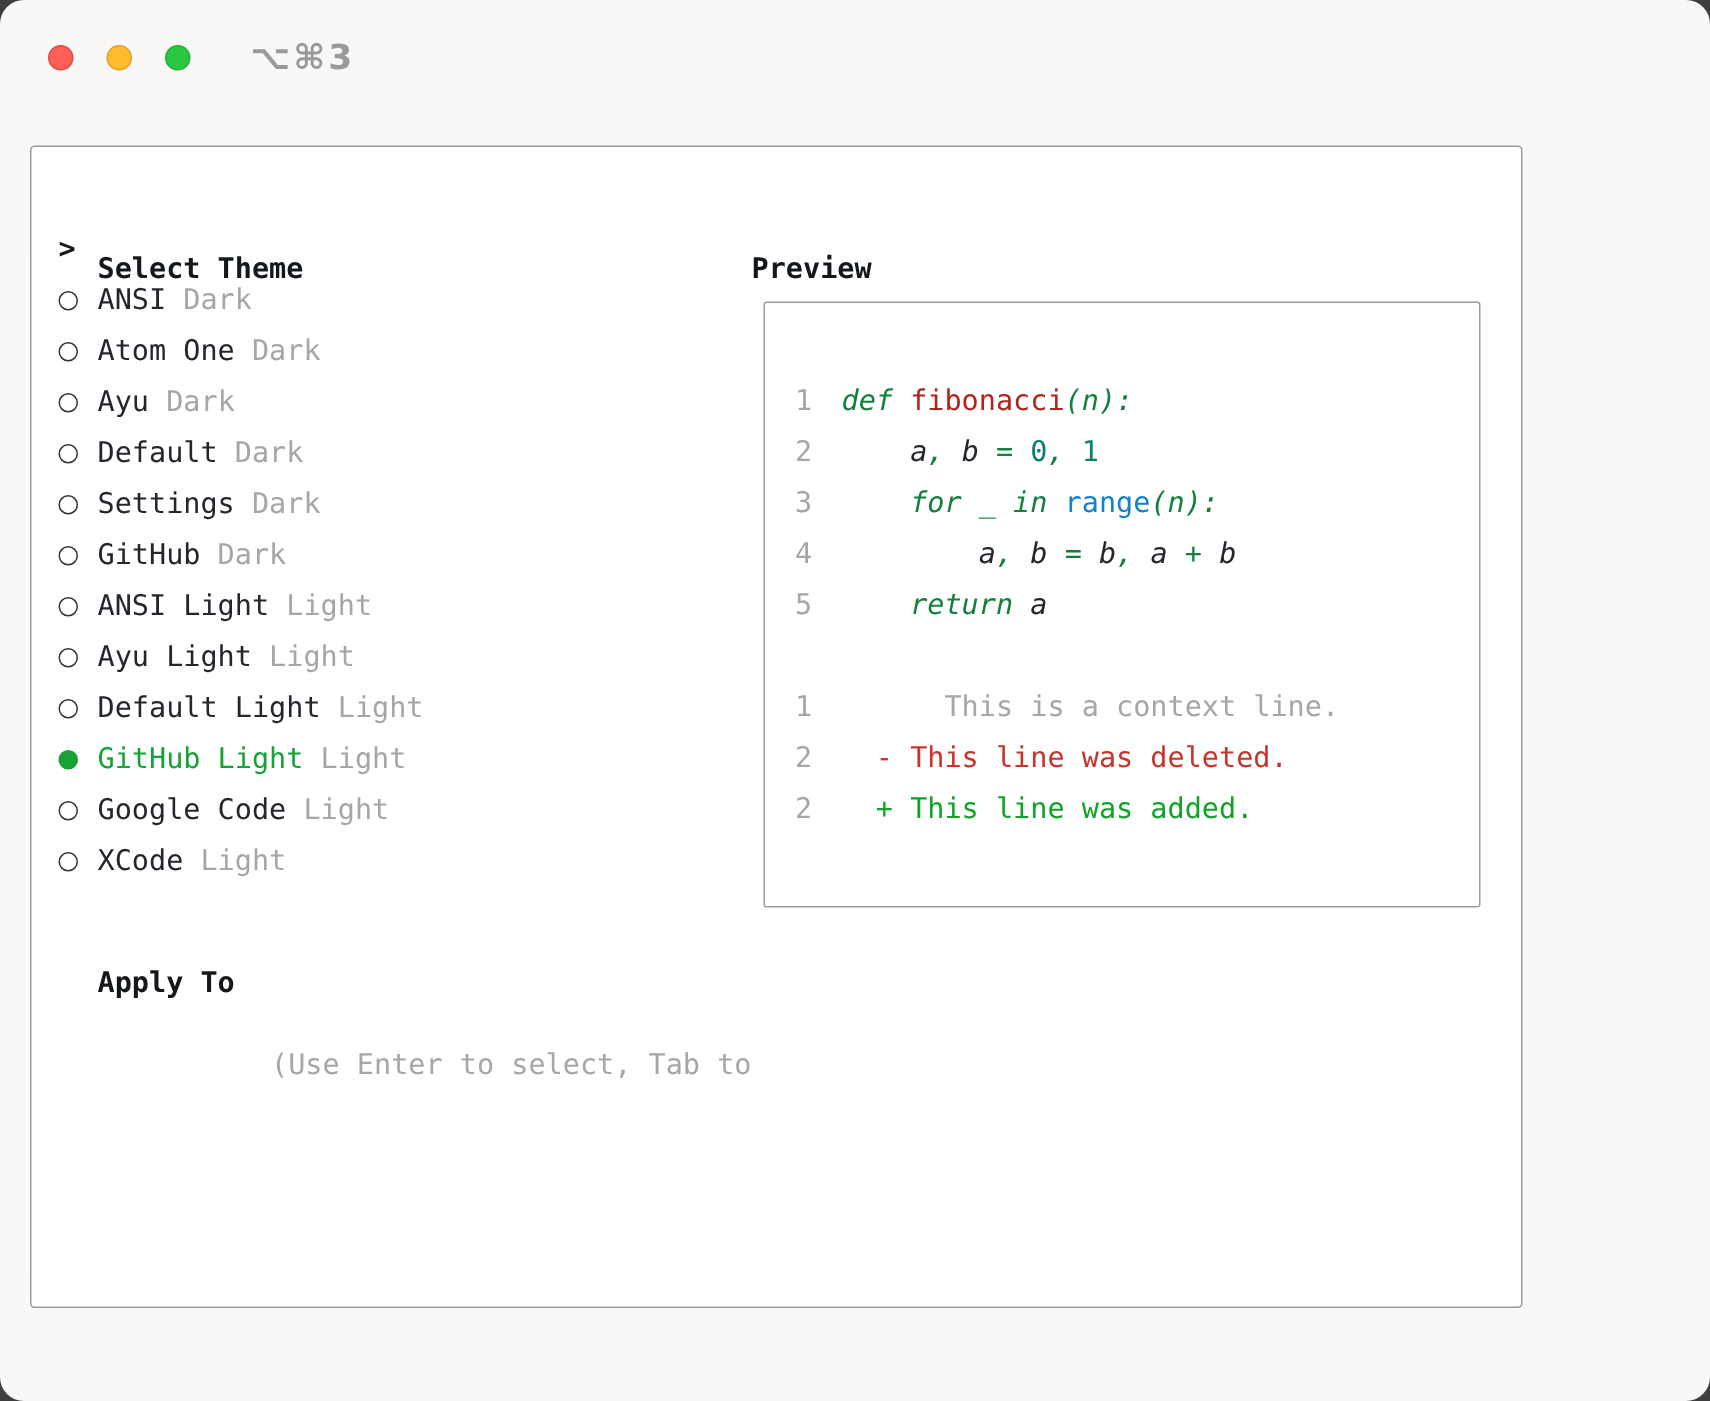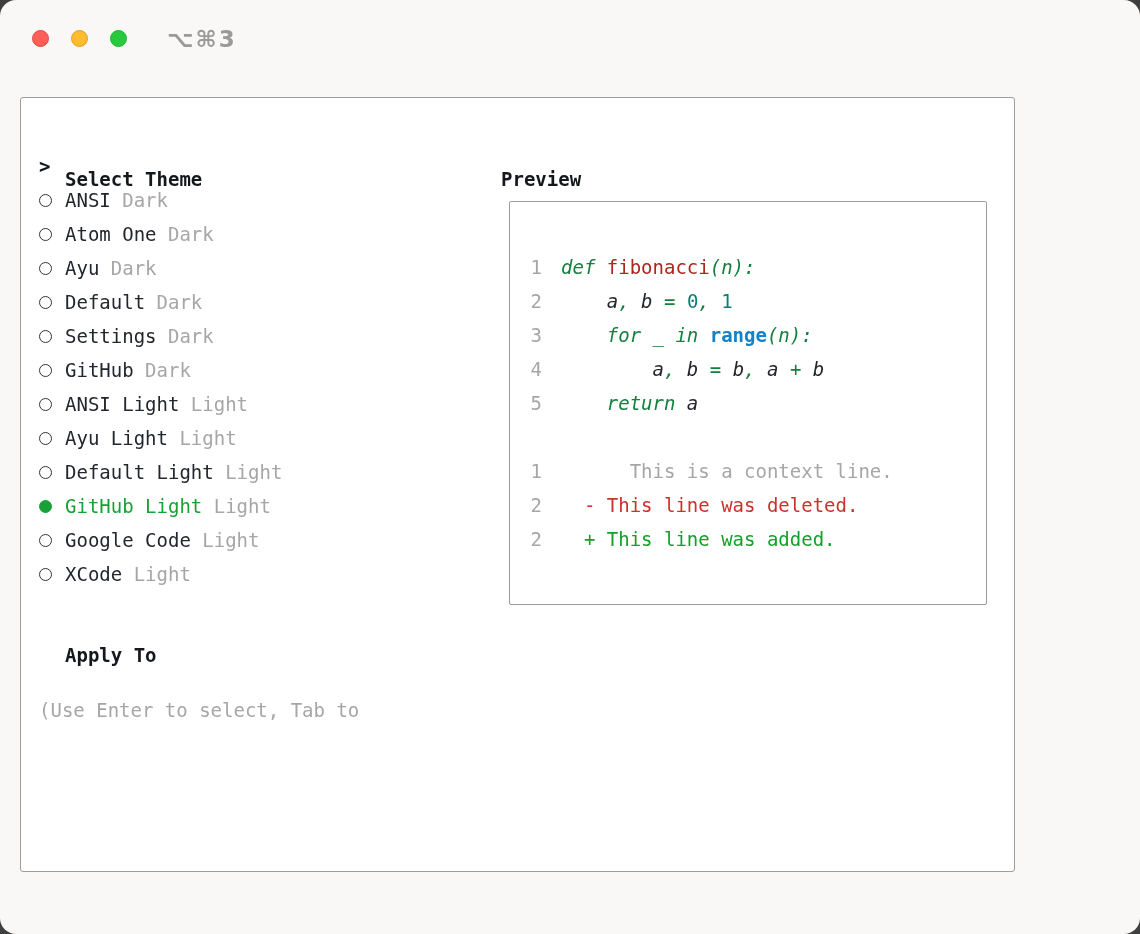--- a/index.html
+++ b/index.html
@@ -42,54 +42,54 @@
     width:995px; height:775px;
     background:#ffffff;
     border:1px solid #9c9c9c;
     border-radius:3px;
     display:flex;
     padding:51px 0 0 18px;
     font-size:19px; line-height:34px;
     color:#23272d;
   }
   .left-col  { width:462px; flex:none; }
-  .right-col { flex:1;text-align:right; }
+  .right-col { flex:1; }
   .row { display:flex; align-items:center; height:34px; white-space:pre; }
   .marker { width:26px; flex:none; font-weight:700; color:#14181d; }
   .bullet-wrap { width:26px; flex:none; display:flex; align-items:center; }
   .bullet {
     width:13px; height:13px; border-radius:50%;
     border:1.5px solid #30343a; background:transparent;
   }
   .bullet.filled { background:var(--selected-green); border-color:var(--selected-green); }
   .header-text { font-weight:700; color:#14181d;margin-top:25px; }
   .theme-row, .apply-row { cursor:pointer; }
   .theme-row.selected .theme-name,
   .apply-row.selected .apply-label { color:var(--selected-green); }
   .variant { color:var(--muted-gray); }
   .apply-header { margin-top:34px; padding-left:26px; }
   .hint { margin-top:34px; color:var(--muted-gray); }
-  .hint-line { height:34px; line-height:34px; white-space:pre; }
+  .hint-line { height:34px; line-height:34px; white-space:pre;text-align:right; }
   
   .preview-header { }
   .code-box {
     margin-left:8px; margin-top:18px;
     width:478px;
     border:1px solid #9c9c9c; border-radius:2px;
     background:#ffffff;
     padding:48px 20px;
   }
   .code-line { display:flex; height:34px; line-height:34px; white-space:pre; }
   .lnum { width:12px; margin-right:19px; flex:none; color:var(--muted-gray); }
   .code-text { white-space:pre; }
   .tk-plain   { color:#15803d;font-style:italic; }
   .tk-func    { color:var(--function-red); }
   .tk-var     { font-style:italic; color:#23272d; }
   .tk-num     { color:var(--number-teal); }
-  .tk-builtin { color:var(--builtin-blue);font-weight:bold; }
+  .tk-builtin { color:var(--builtin-blue); }
   .tk-context { color:var(--muted-gray); }
   .tk-del     { color:var(--deleted-red);margin-top:46px; }
   .tk-add     { color:var(--added-green); }
 </style>
 </head>
 <body>
 
 <div class="screen">
 
   <div class="titlebar">

